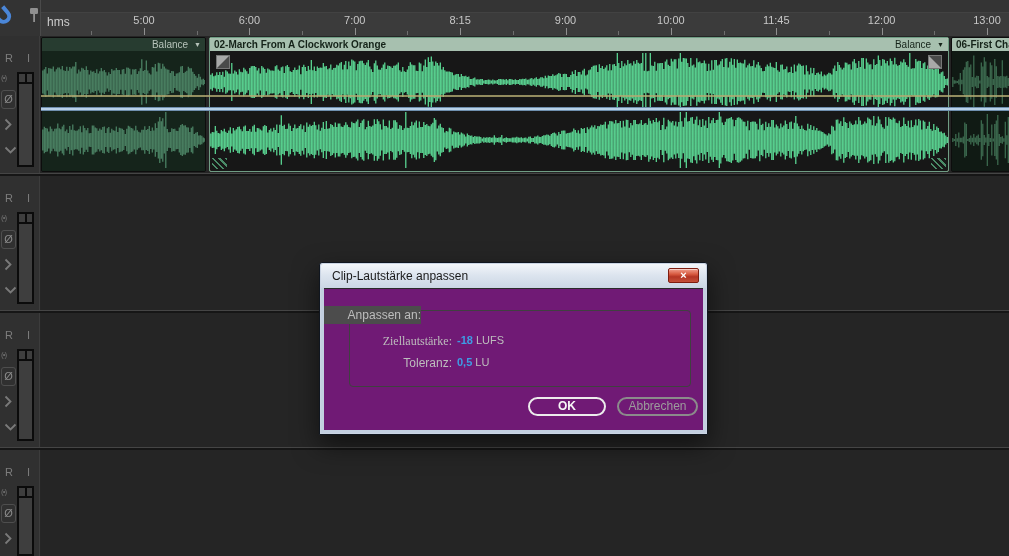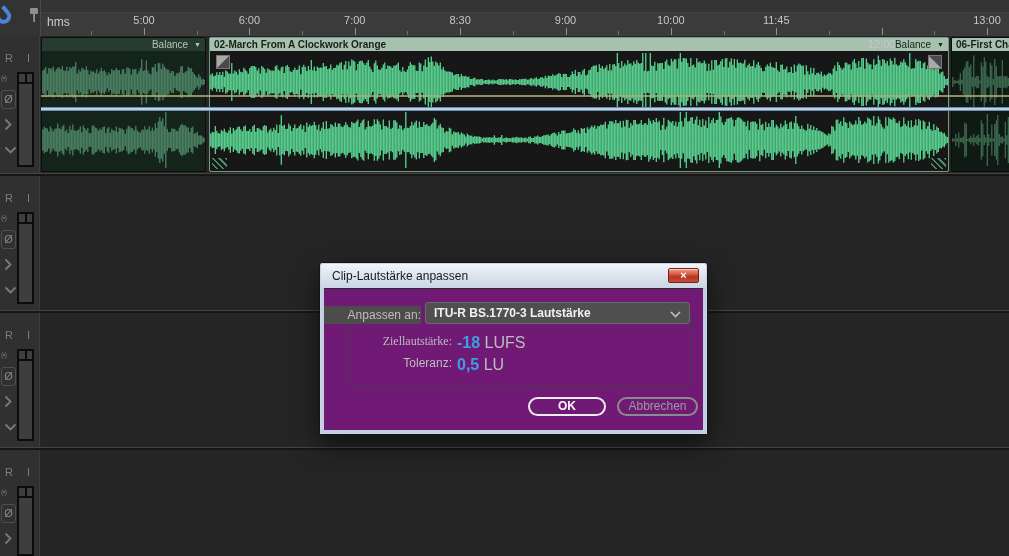--- a/index.html
+++ b/index.html
@@ -59,21 +59,21 @@
   .dlg-content { position:absolute; left:4px; right:4px; top:25px; bottom:4px; background:#701a75; border-top:1px solid #2a2a2a; }
   .dlg-group { position:absolute; left:25px; top:21px; width:342px; height:77px; border:1px solid #404040; border-radius:4px; }
   .dlg-row-label { position:absolute; font-size:12px; color:#bdbdbd; text-align:right; }
   .lbl-match { left:0; top:17px; width:97px; background:#4c4c4c; padding:2px 0 2px 6px; }
   .dlg-select { position:absolute; left:101px; top:13px; width:265px; height:22px; background:#4f4f4f;
             border:1px solid #6a6a6a; border-radius:3px; color:#f2f2f2; font-size:12px; font-weight:bold;
             line-height:20px; padding-left:8px; cursor:default; }
   .dlg-select svg { position:absolute; right:8px; top:8px; }
   .lbl-target { left:0; top:45px; width:128px;font-family:Liberation Serif, serif; }
   .lbl-tol { left:0; top:67px; width:128px; }
-  .dlg-value { position:absolute; left:133px; font-size:16px; color:#bdbdbd; }
+  .dlg-value { position:absolute; left:133px; font-size:11px; color:#bdbdbd; }
   .val-target { top:45px; } .val-tol { top:67px; }
   .blue { color:#3e9de5; font-weight:bold; }
   .dlg-btn { position:absolute; top:108px; height:19px; border-radius:10px; background:transparent;
             font-size:12px; text-align:center; cursor:default; font-family:"Liberation Sans",sans-serif; }
   .btn-ok { left:204px; width:78px; border:2px solid #ececec; color:#f7f7f7; font-weight:bold; line-height:15px; }
   .btn-cancel { left:293px; width:81px; border:2px solid #8b8b8b; color:#9c9c9c; line-height:15px; }
 </style>
 </head>
 <body>
 
@@ -94,33 +94,33 @@
     <div class="ruler-unit">hms</div>
   <div class="tick-label" style="left: 103px;">5:00</div>
       <div class="tick-major" style="left: 103px;"></div>
       <div class="tick-minor" style="left: 50.3125px;"></div>
       <div class="tick-label" style="left: 208.375px; text-align: right;">6:00</div>
       <div class="tick-major" style="left: 208.375px;"></div>
       <div class="tick-minor" style="left: 155.688px;"></div>
       <div class="tick-label" style="left: 313.75px;">7:00</div>
       <div class="tick-major" style="left: 313.75px;"></div>
       <div class="tick-minor" style="left: 261.062px;"></div>
-      <div class="tick-label" style="left: 419.125px;">8:30</div>
+      <div class="tick-label" style="left: 419.125px;">8:15</div>
       <div class="tick-major" style="left: 419.125px;"></div>
       <div class="tick-minor" style="left: 366.438px;"></div>
       <div class="tick-label" style="left: 524.5px;">9:00</div>
       <div class="tick-major" style="left: 524.5px;"></div>
       <div class="tick-minor" style="left: 471.812px;"></div>
       <div class="tick-label" style="left: 629.875px;">10:00</div>
       <div class="tick-major" style="left: 629.875px;"></div>
       <div class="tick-minor" style="left: 577.188px;"></div>
       <div class="tick-label" style="left: 735.25px;">11:45</div>
       <div class="tick-major" style="left: 735.25px;"></div>
       <div class="tick-minor" style="left: 682.562px;"></div>
-      <div class="tick-label" style="left: 840.625px; margin-top: 24px;">12:00</div>
+      <div class="tick-label" style="left: 840.625px;">12:00</div>
       <div class="tick-major" style="left: 840.625px;"></div>
       <div class="tick-minor" style="left: 787.938px;"></div>
       <div class="tick-label" style="left: 946px;">13:00</div>
       <div class="tick-major" style="left: 946px;"></div>
       <div class="tick-minor" style="left: 893.312px;"></div>
     </div>
 
   <div id="tracks">
       <div class="track" style="top: 36px; height: 137px;">
         <div class="thead">
@@ -255,26 +255,20 @@
   </div>
 
   <div class="dialog">
     <div class="dlg-titlebar">
       <span class="dlg-title">Clip-Lautstärke anpassen</span>
       <span class="dlg-close">×</span>
     </div>
     <div class="dlg-content">
       <div class="dlg-group"></div>
       <div class="dlg-row-label lbl-match">Anpassen an:</div>
-      <div class="dlg-select">
-        <span>ITU-R BS.1770-3 Lautstärke</span>
-        <svg width="11" height="7" viewBox="0 0 11 7">
-          <path d="M1 1 L5.5 5.5 L10 1" fill="none" stroke="#c0c0c0" stroke-width="1.6"></path>
-        </svg>
-      </div>
       <div class="dlg-row-label lbl-target">Ziellautstärke:</div>
       <div class="dlg-value val-target">
         <span class="blue">-18</span>
         <span>LUFS</span>
       </div>
       <div class="dlg-row-label lbl-tol">Toleranz:</div>
       <div class="dlg-value val-tol">
         <span class="blue">0,5</span>
         <span>LU</span>
       </div>

